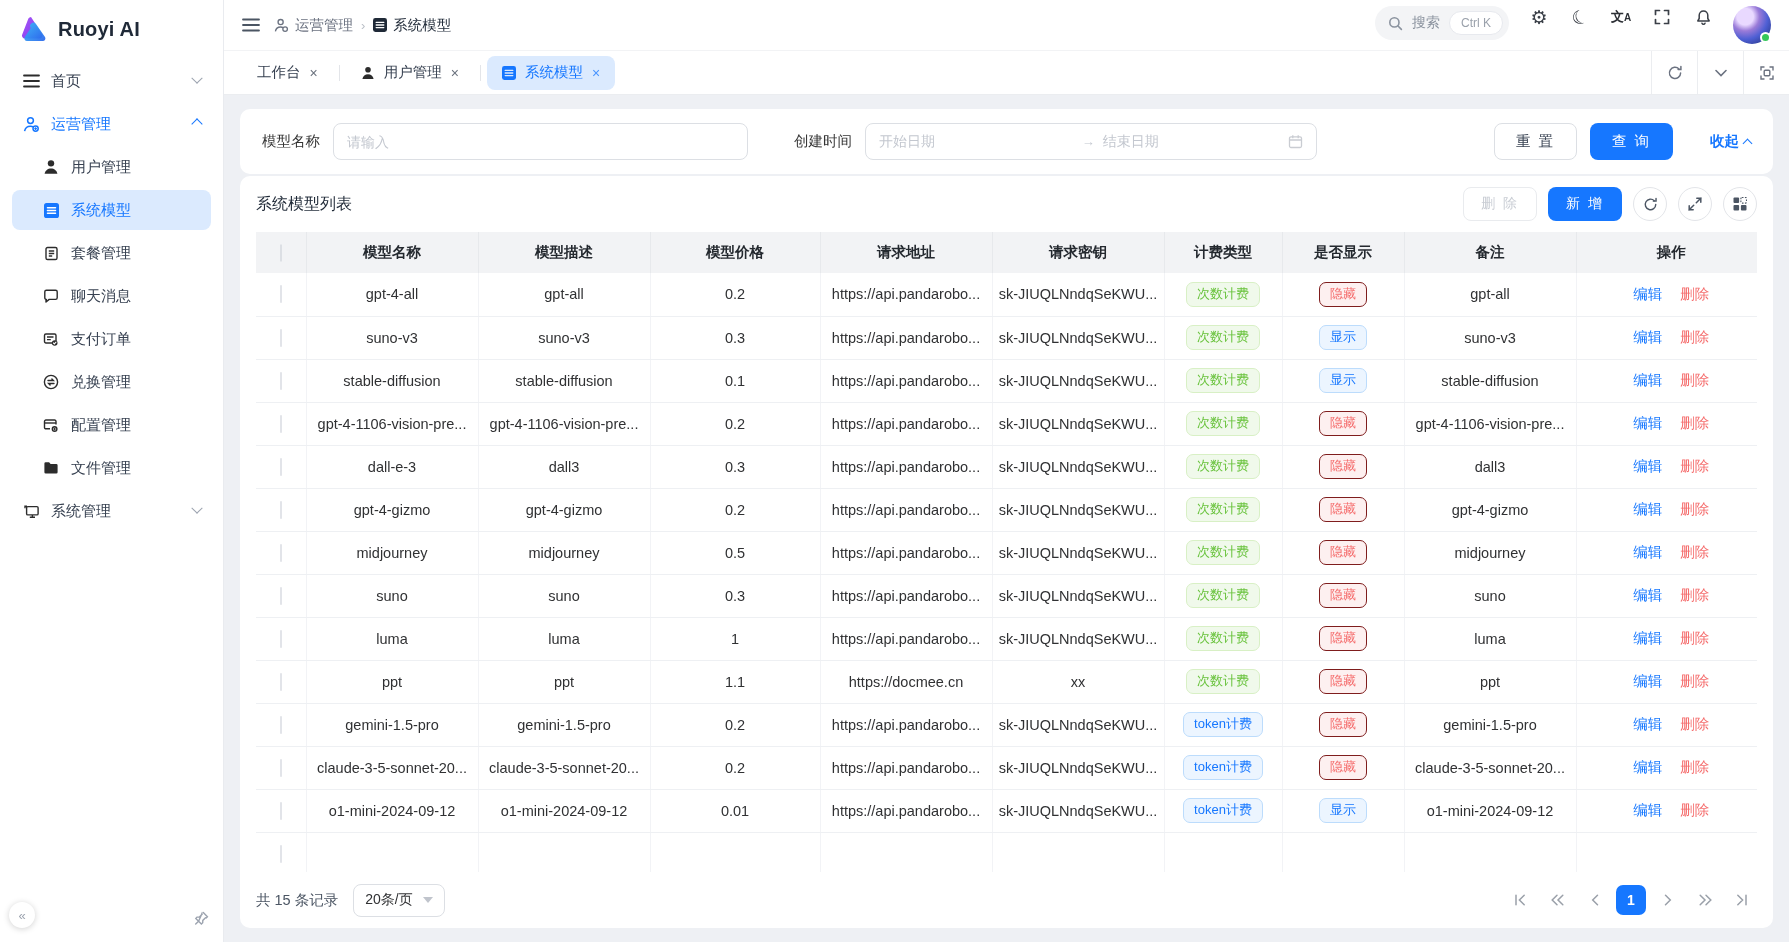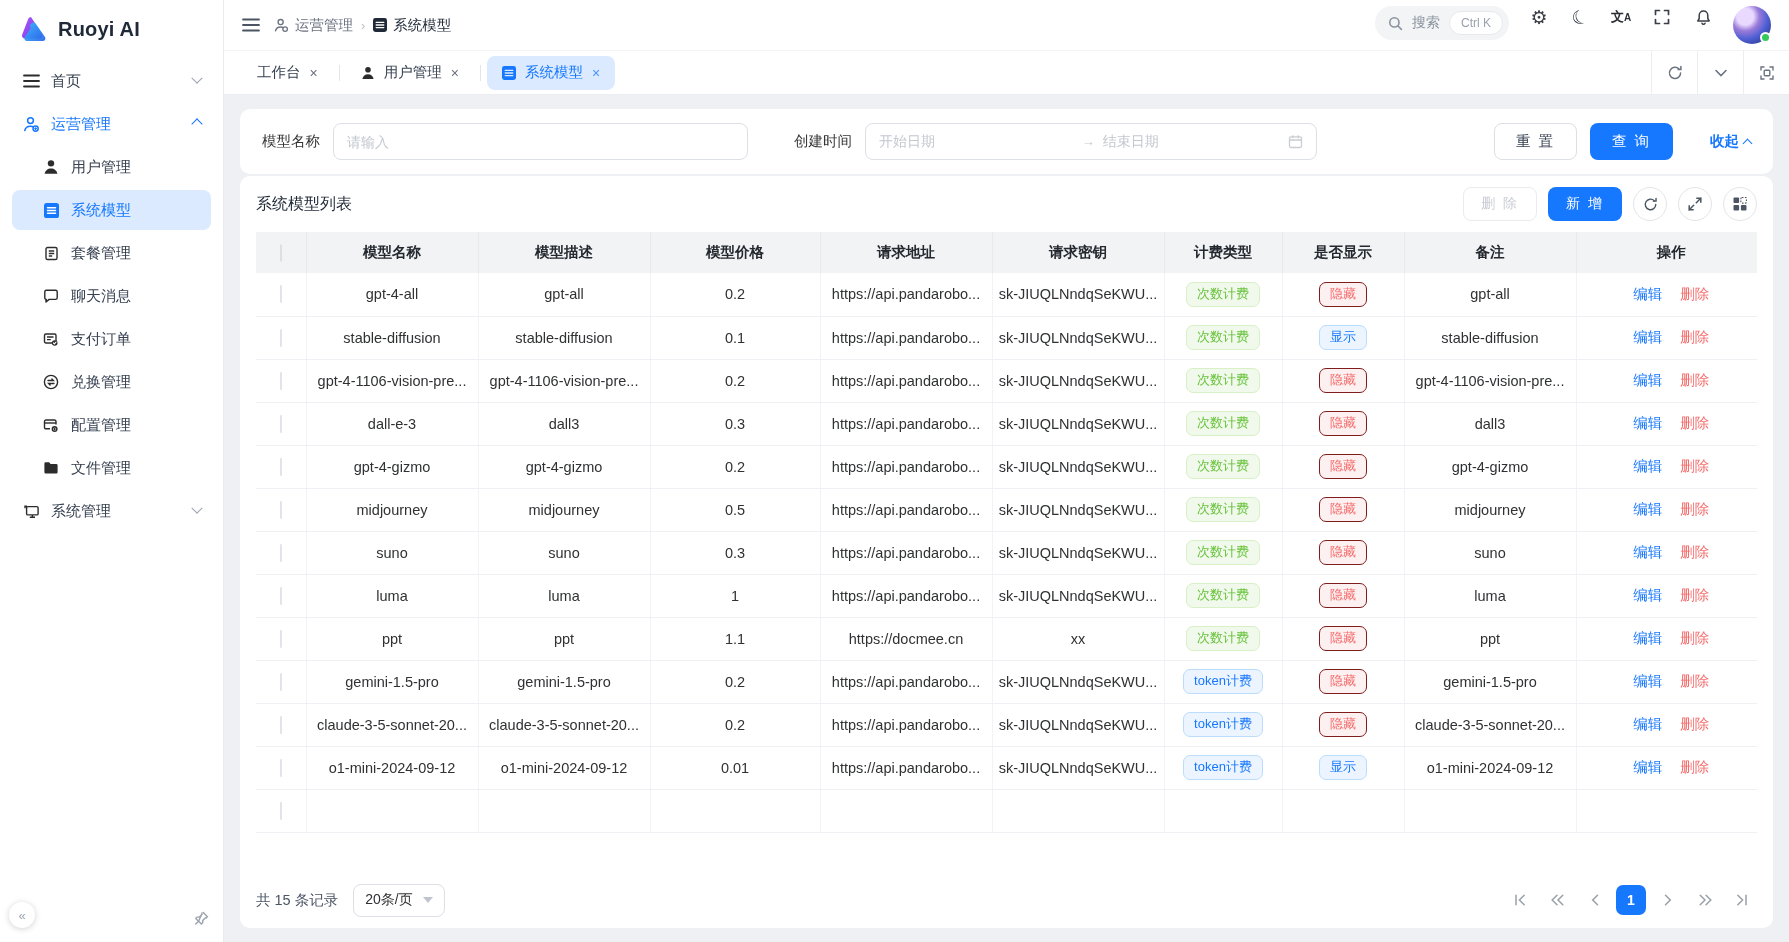--- a/index.html
+++ b/index.html
@@ -451,20 +451,32 @@
                   <td>0.2</td>
                   <td>https://api.pandarobo...</td>
                   <td>sk-JIUQLNndqSeKWU...</td>
                   <td><span class="tag tag-green">次数计费</span></td>
                   <td><span class="tag tag-red">隐藏</span></td>
                   <td>gpt-all</td>
                   <td><a class="op-link op-edit">编辑</a><a class="op-link op-del">删除</a></td>
                 </tr>
                 <tr>
                   <td class="col-check"><span class="cb"></span></td>
+                  <td>suno-v3</td>
+                  <td>suno-v3</td>
+                  <td>0.3</td>
+                  <td>https://api.pandarobo...</td>
+                  <td>sk-JIUQLNndqSeKWU...</td>
+                  <td><span class="tag tag-green">次数计费</span></td>
+                  <td><span class="tag tag-blue">显示</span></td>
+                  <td>suno-v3</td>
+                  <td><a class="op-link op-edit">编辑</a><a class="op-link op-del">删除</a></td>
+                </tr>
+                <tr>
+                  <td class="col-check"><span class="cb"></span></td>
                   <td>stable-diffusion</td>
                   <td>stable-diffusion</td>
                   <td>0.1</td>
                   <td>https://api.pandarobo...</td>
                   <td>sk-JIUQLNndqSeKWU...</td>
                   <td><span class="tag tag-green">次数计费</span></td>
                   <td><span class="tag tag-blue">显示</span></td>
                   <td>stable-diffusion</td>
                   <td><a class="op-link op-edit">编辑</a><a class="op-link op-del">删除</a></td>
                 </tr>

